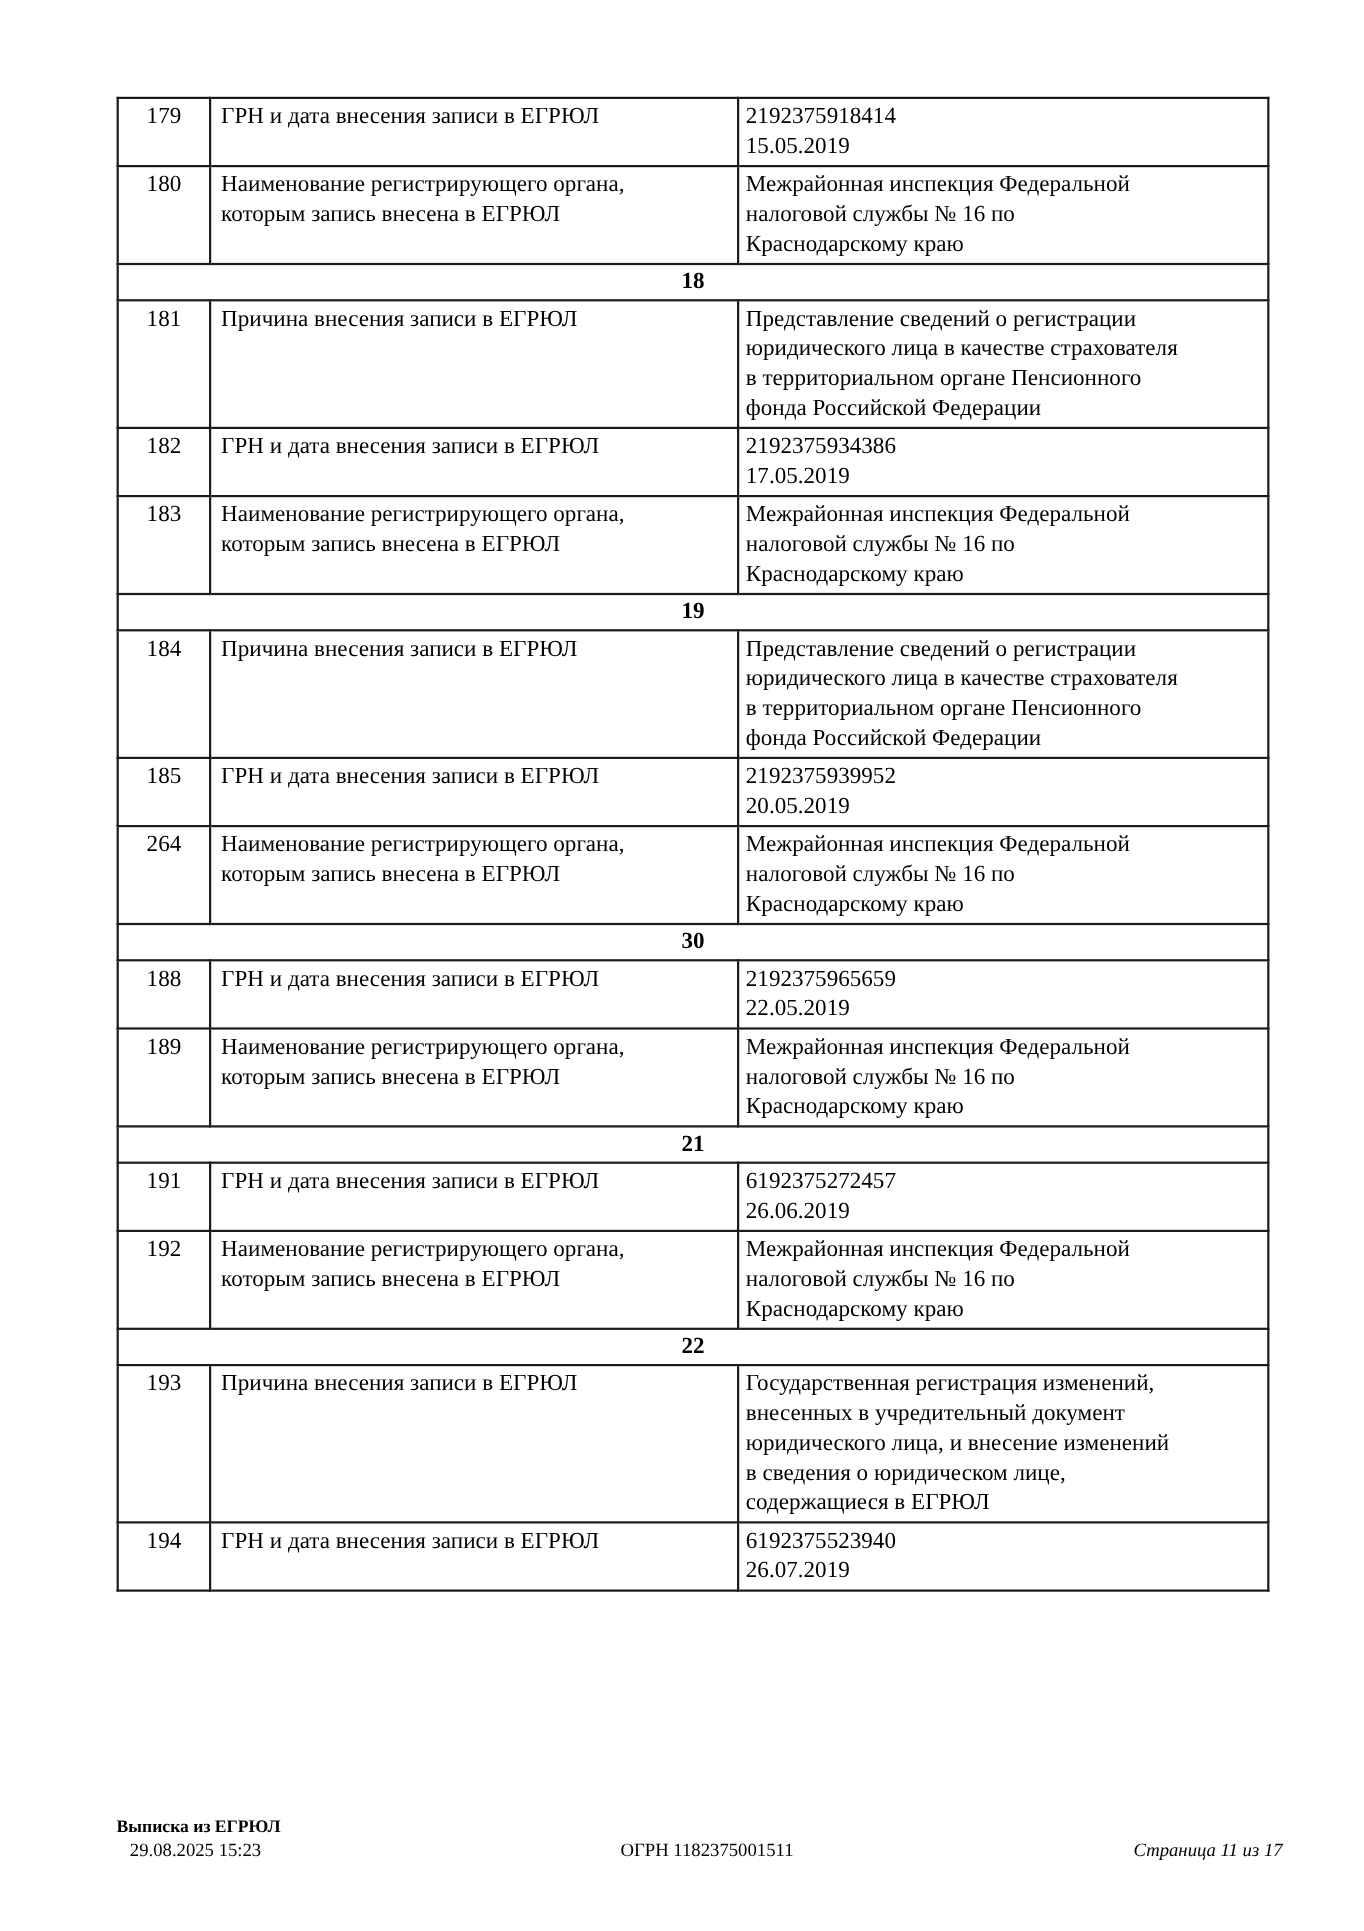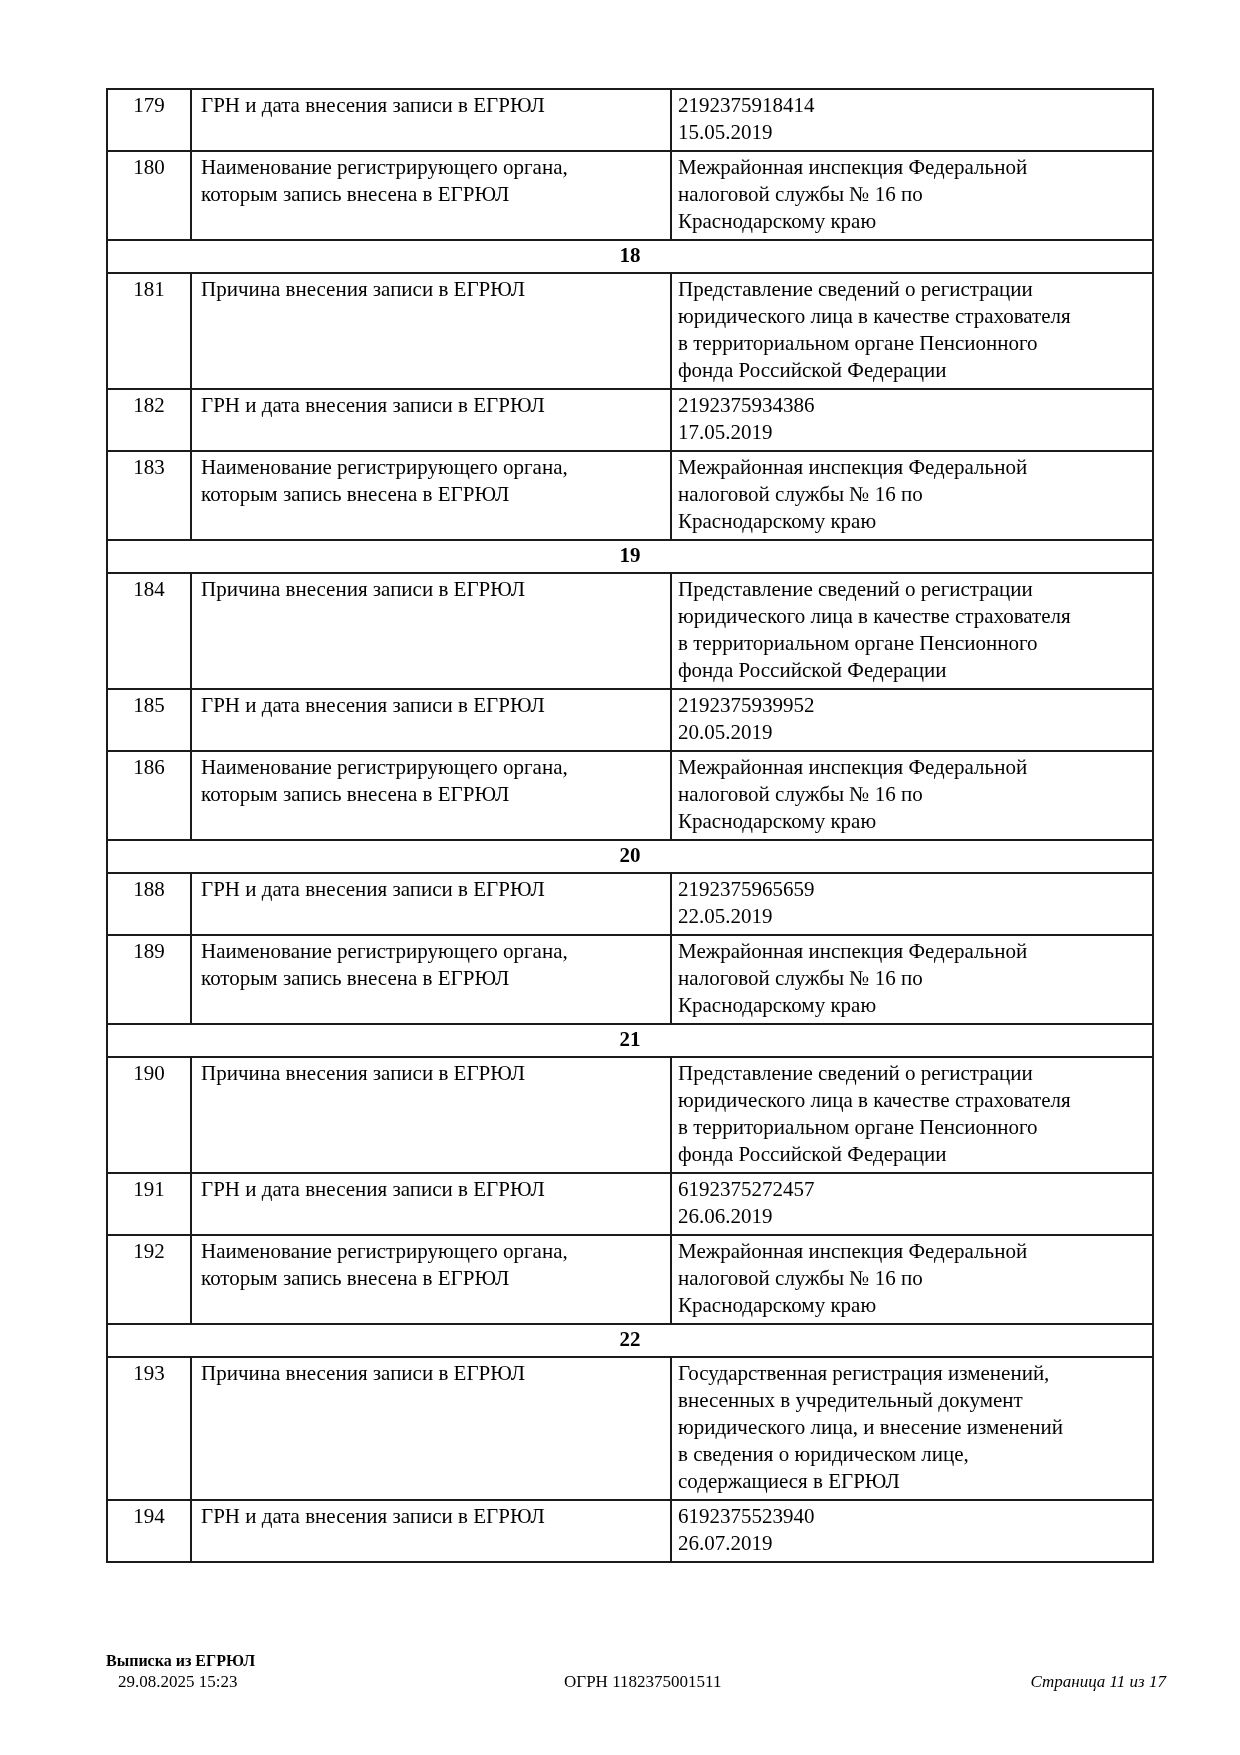--- a/index.html
+++ b/index.html
@@ -134,54 +134,46 @@
 в территориальном органе Пенсионного
 фонда Российской Федерации</td>
       </tr>
       <tr>
         <td class="num">185</td>
         <td class="label">ГРН и дата внесения записи в ЕГРЮЛ</td>
         <td class="value">2192375939952
 20.05.2019</td>
       </tr>
       <tr>
-        <td class="num">186</td>
-        <td class="label">Наименование регистрирующего органа,
-которым запись внесена в ЕГРЮЛ</td>
-        <td class="value">Межрайонная инспекция Федеральной
-налоговой службы № 16 по
-Краснодарскому краю</td>
-      </tr>
-      <tr>
-        <td class="section" colspan="3">20</td>
+        <td class="num">264</td>
+        <td class="label">Наименование регистрирующего органа,
+которым запись внесена в ЕГРЮЛ</td>
+        <td class="value">Межрайонная инспекция Федеральной
+налоговой службы № 16 по
+Краснодарскому краю</td>
+      </tr>
+      <tr>
+        <td class="section" colspan="3">30</td>
       </tr>
       <tr>
         <td class="num">188</td>
         <td class="label">ГРН и дата внесения записи в ЕГРЮЛ</td>
         <td class="value">2192375965659
 22.05.2019</td>
       </tr>
       <tr>
         <td class="num">189</td>
         <td class="label">Наименование регистрирующего органа,
 которым запись внесена в ЕГРЮЛ</td>
         <td class="value">Межрайонная инспекция Федеральной
 налоговой службы № 16 по
 Краснодарскому краю</td>
       </tr>
       <tr>
         <td class="section" colspan="3">21</td>
-      </tr>
-      <tr>
-        <td class="num">190</td>
-        <td class="label">Причина внесения записи в ЕГРЮЛ</td>
-        <td class="value">Представление сведений о регистрации
-юридического лица в качестве страхователя
-в территориальном органе Пенсионного
-фонда Российской Федерации</td>
       </tr>
       <tr>
         <td class="num">191</td>
         <td class="label">ГРН и дата внесения записи в ЕГРЮЛ</td>
         <td class="value">6192375272457
 26.06.2019</td>
       </tr>
       <tr>
         <td class="num">192</td>
         <td class="label">Наименование регистрирующего органа,

